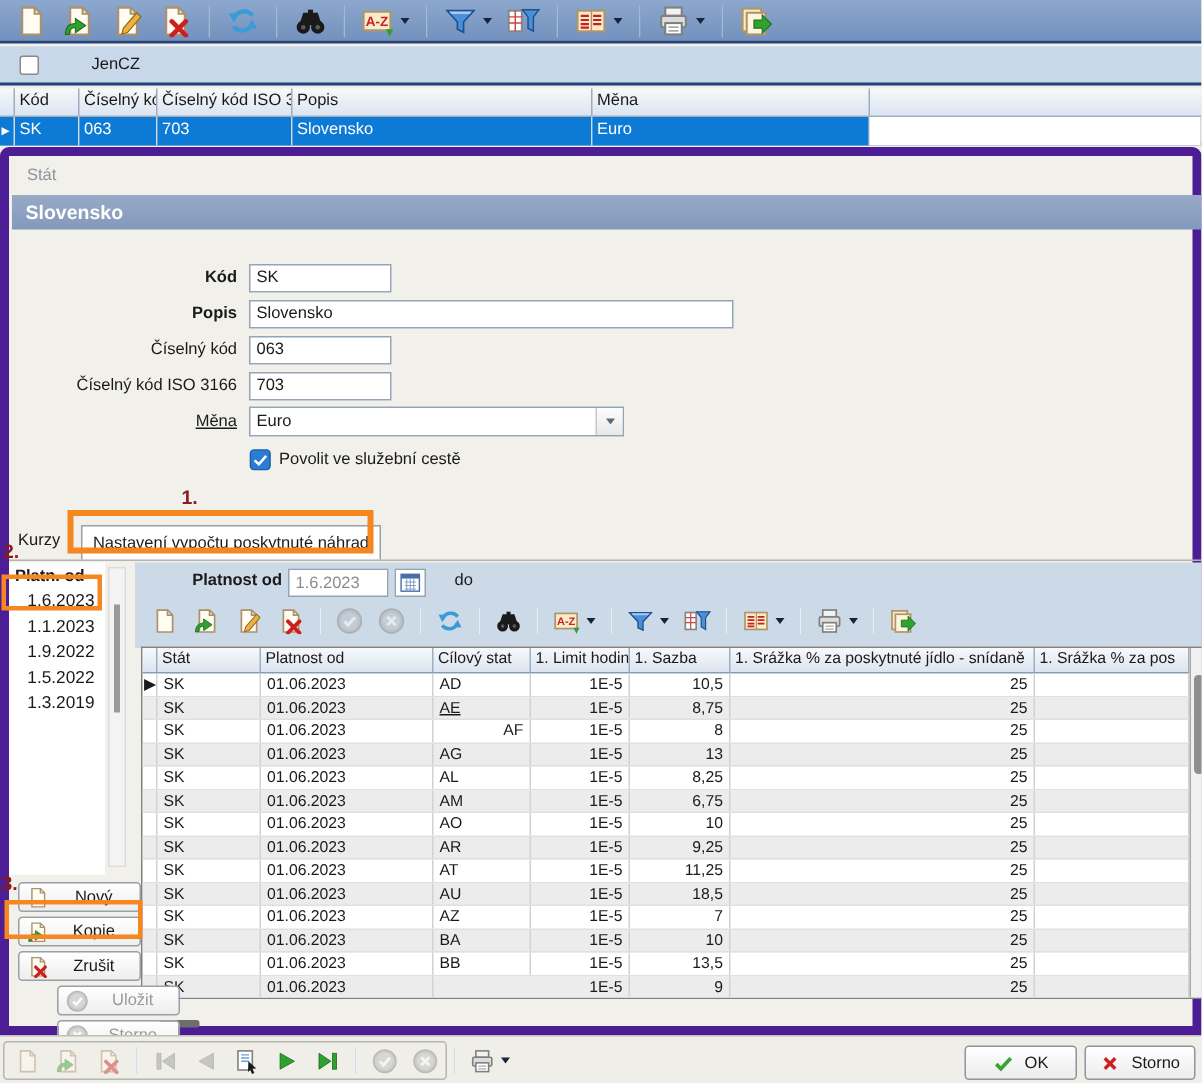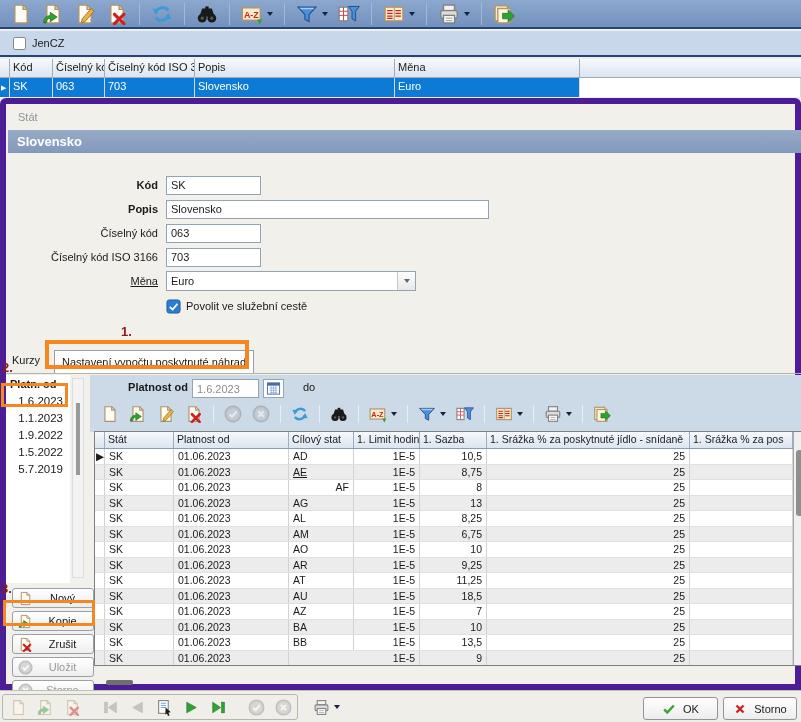--- a/index.html
+++ b/index.html
@@ -14,21 +14,21 @@
   .tb-btn .ic{width:22px;height:22px;}
   .tb-small .tb-btn .ic{width:18px;height:18px;}
   .tb-mini .tb-btn .ic{width:17px;height:17px;}
   .tb-disabled{opacity:.45;}
   .tb-sep{width:1px;height:22px;background:#5d7cab;border-right:1px solid #a5b8d6;margin:0 6px;}
   .tb-small .tb-sep,.tb-mini .tb-sep{height:18px;background:#9aa8ba;border-right:1px solid #e8eef6;margin:0 5px;}
   .dd{width:0;height:0;border-left:3.5px solid transparent;border-right:3.5px solid transparent;border-top:4px solid #15243d;margin-left:4px;}
   
   #tb-top{left:0;top:0;width:801px;height:29px;background:linear-gradient(#8da8ce,#7391bd);border-bottom:2px solid #24457a;padding-left:5px;}
   
-  #row-jencz{left:0;top:31px;width:801px;height:26px;background:#c8d7e9;border-bottom:2px solid #24457a;display:flex;align-items:center;padding-left:13px;}
+  #row-jencz{left:0;top:31px;width:801px;height:26px;background:#c8d7e9;border-bottom:2px solid #24457a;display:flex;align-items:center;padding-left:13px;gap:29px;}
   .cb{width:13px;height:13px;background:#fff;border:1px solid #8a8a8a;border-radius:2px;margin-right:6px;}
   
   #grid-top{left:0;top:59px;width:801px;height:38px;border-bottom:2px solid #24457a;}
   .grid-head{display:flex;height:19px;background:linear-gradient(#f7f9fc,#dbe4f0);border-bottom:1px solid #9eadc0;}
   .gcell{flex:0 0 auto;border-right:1px solid #9eadc0;padding:2px 3px 0;white-space:nowrap;overflow:hidden;}
   .grid-row{display:flex;height:19px;background:#fff;}
   .grid-row .gcell{border-right:1px solid #d8d8d8;}
   .gsel{background:#0d7ad5;color:#fff;}
   .c0{width:10px;padding:2px 1px 0;}.c1{width:43px;}.c2{width:52px;}.c3{width:90px;}.c4{width:200px;}.c5{width:185px;}.cf{flex:1 1 auto;border-right:none;}
   .mk{font-size:7px;line-height:15px;}
@@ -70,21 +70,21 @@
   .rt-row.alt{background:#ececec;}
   .rt-cell{flex:0 0 auto;border-right:1px solid #d2d2d2;padding:0 4px;font-size:10.5px;line-height:14.5px;white-space:nowrap;overflow:hidden;}
   .num{text-align:right;}
   #rt-vsb{position:absolute;right:0;top:0;width:12px;height:233px;background:#f0f0f0;border-left:1px solid #a8a8a8;}
   #rt-vthumb{position:absolute;left:2px;top:18px;width:7px;height:66px;background:#8f8f8f;border-radius:3px;}
   #h-thumb{left:100px;top:576px;width:27px;height:5px;background:#6e6e6e;border-radius:2px;}
   
   .side-btn{position:absolute;left:6px;width:82px;height:20px;border:1px solid #9aa0a8;border-radius:3px;background:linear-gradient(#ffffff,#eeeeee);display:flex;align-items:center;padding:0 5px;}
   .side-btn .ic{width:15px;height:15px;margin-right:4px;}
   .side-btn .sb-lbl{flex:1;text-align:center;}
-  .side-btn.disabled{color:#9a9a9a;}
+  .side-btn.disabled{color:#9a9a9a;margin-left:26px;}
   
   #bottom-bar{left:0;top:690px;width:801px;height:32px;background:#efeee8;border-top:1px solid #c0c0b8;}
   #tb-bottom{position:absolute;left:2px;top:3px;width:296px;height:26px;border:1px solid #b6b6ae;border-radius:3px;padding-left:2px;}
   .foot-btn{position:absolute;top:6px;height:23px;border:1px solid #8f959d;border-radius:3px;background:linear-gradient(#ffffff,#ececec);display:flex;align-items:center;justify-content:center;gap:7px;}
   #btn-ok{left:643px;width:75px;}
   #btn-storno{left:723px;width:74px;}
   .foot-btn .ic{width:14px;height:14px;}
   
   .ann-num{position:absolute;color:#8b1b1b;font-weight:bold;font-size:13px;z-index:99;}
   .ann-box{position:absolute;border:3px solid #f6861f;z-index:98;}
@@ -347,21 +347,21 @@
   <div class="tab-sel">Nastavení vypočtu poskytnuté náhrad</div>
   <div id="tabline"></div>
 
   <div id="plist" class="abs">
     <div id="plist-head">Platn. od</div>
     <div id="date-list">
         <div class="date-item">1.6.2023</div>
         <div class="date-item">1.1.2023</div>
         <div class="date-item">1.9.2022</div>
         <div class="date-item">1.5.2022</div>
-        <div class="date-item">5.7.2019</div>
+        <div class="date-item">1.3.2019</div>
       </div>
   </div>
   <div id="plist-sb" class="abs">
       <div id="plist-thumb"></div>
     </div>
 
   <div id="bluebar" class="abs">
     <span id="platnost-lbl">Platnost od</span>
     <input id="platnost-inp" class="inp" value="1.6.2023" style="">
     <span id="cal-btn">

